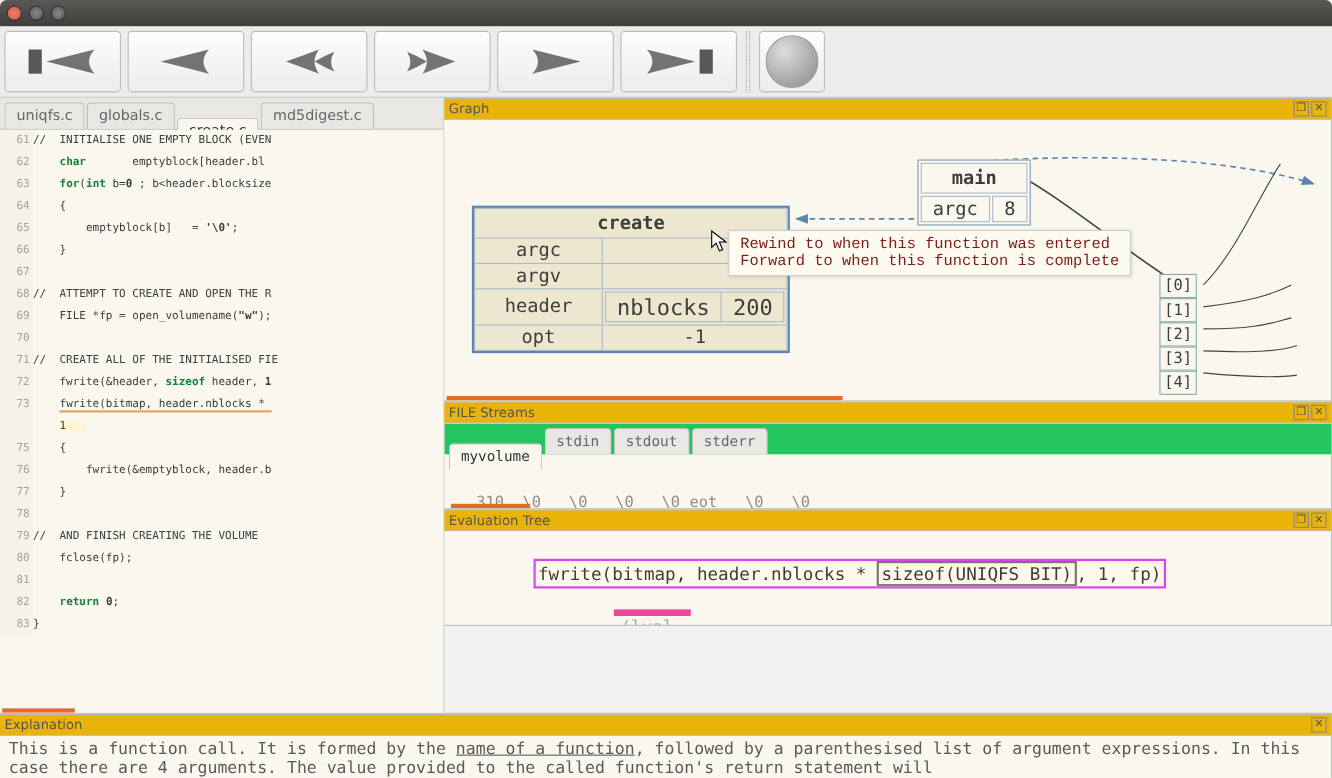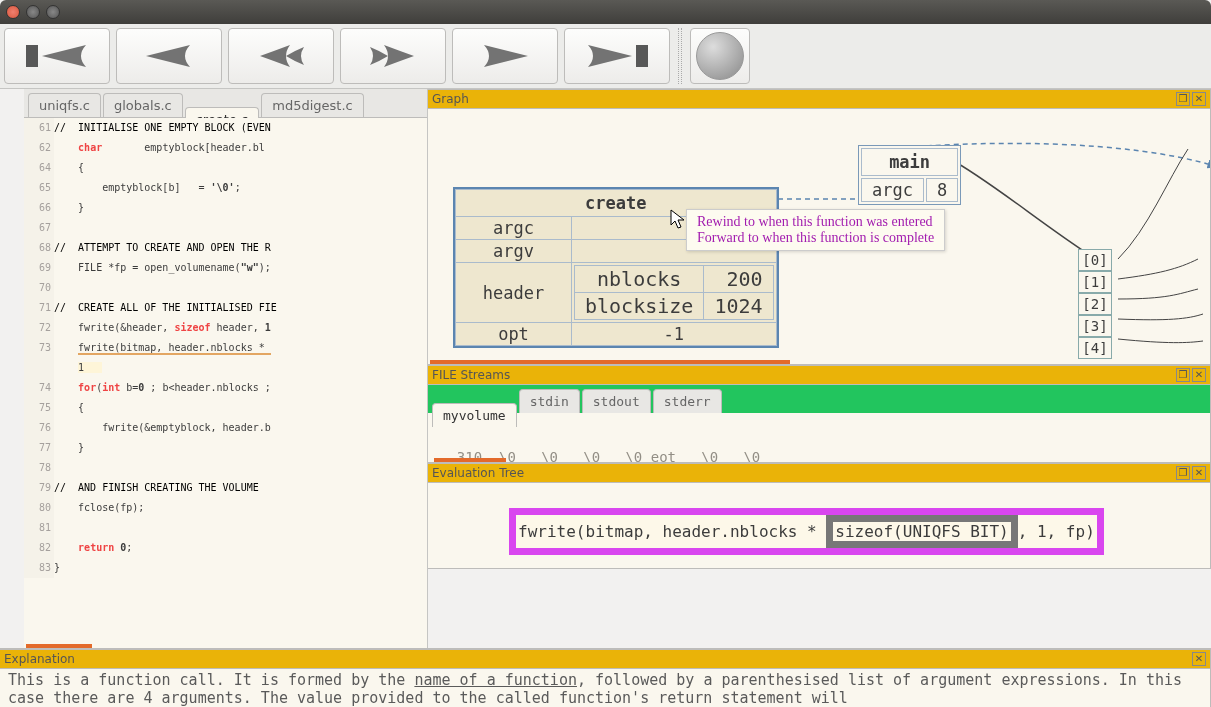--- a/index.html
+++ b/index.html
@@ -12,66 +12,66 @@
 .wmin, .wmax { background: radial-gradient(#888, #555); }
 
 
 .toolbar { background: #ececea; padding: 4px; display: flex; gap: 6px; border-bottom: 1px solid #c5c5c3; }
 .tool-btn { width: 106px; height: 56px; border: 1px solid #bdbcba; border-radius: 4px; background: linear-gradient(#fdfdfc,#edecea); display:flex; align-items:center; justify-content:center; cursor:pointer; }
 .tool-btn svg { display:block; }
 .tool-sep { width:4px; border-left:1px dotted #aaa; border-right:1px dotted #aaa; margin:0 2px; }
 .sphere { width:48px; height:48px; border-radius:50%; background: radial-gradient(circle at 35% 30%, #ddd, #888); border:1px solid #999; }
 
 
-.main { display:flex; height: calc(100% - 24px - 64px - 60px); padding-left: 24px; }
+.main { display:flex; height: calc(100% - 24px - 64px - 60px); }
 .left { width: 404px; border-right: 1px solid #c5c5c3; display:flex; flex-direction:column; background:#f2f1f0; }
 .right { flex:1; display:flex; flex-direction:column; }
 
 
 .tabstrip { display:flex; border-bottom:1px solid #bdbcba; padding: 4px 4px 0 4px; gap:0; background:#e8e7e4; }
 .tab { padding: 4px 10px 4px 10px; border:1px solid #bdbcba; border-bottom:none; border-radius:4px 4px 0 0; background:#e8e7e4; color:#666; margin-right:2px; cursor:pointer; font-size:13px; }
 .tab.active { background:#faf7ee; color:#333; position:relative; top:14px; }
 
 
 .code { flex:1; overflow:hidden; background:#faf7ee; font-family:"DejaVu Sans Mono",monospace; font-size:10px; line-height:20px; position:relative; }
 .codeline { display:flex; white-space:pre; }
 .lineno { width:30px; text-align:right; color:#a5a09d; padding-right:3px; user-select:none; background:#f5f2e9; }
 .codetext { flex:1; overflow:hidden; }
-.cmt { color:#000000; }
-.kw { color:#ef4444; font-weight:bold; }
+.cmt { color:#404040; }
+.kw { color:#15803d; font-weight:bold; }
 .num { color:#3c3c3c; font-weight:bold; }
 .str { color:#3c3c3c; font-weight:bold; }
 .hl-under { border-bottom:2px solid #e3a662; }
 .hl-bg { background:#fef5d8; }
 
 
 .panel-head { background:#eab308; border:1px solid #bdbcba; border-left:none; display:flex; align-items:center; padding:2px 4px; font-size:12px; color:#555; height:20px; }
 .panel-head .ctrls { margin-left:auto; display:flex; gap:2px; }
 .pc-btn { width:14px; height:14px; border:1px solid #888; display:flex; align-items:center; justify-content:center; font-size:10px; cursor:pointer; line-height:10px;}
 .panel-body { background:#faf7ee; border:1px solid #bdbcba; border-top:none; border-left:none; overflow:hidden; position:relative; }
 
 
 .graph-body { height: 256px; font-family:"DejaVu Sans Mono",monospace; font-size:17px;}
 .gnode { position:absolute; border:1px solid #7a99b8; background:#faf7ee; }
 .gnode.sel { border:2px solid #5b85b0; background:#eee7cf; }
 .gnode td { border:1px solid #abc; padding:1px 10px; text-align:center; }
 .gnode th { border:1px solid #abc; padding:3px 14px; text-align:center; font-weight:bold; }
 .small-cells { position:absolute; }
 .small-cells div { border:1px solid #8aa; font-family:monospace; font-size:14px; width:34px; height:22px; text-align:center; line-height:20px; background:#faf7ee;}
 
-.tooltip { position:absolute; background:#fdfbf0; border:1px solid #ccc; padding:4px 10px; font-size:14px; color:#a21caf; box-shadow:1px 1px 3px rgba(0,0,0,.15); z-index:50; font-family:Liberation Serif, serif;}
+.tooltip { position:absolute; background:#fdfbf0; border:1px solid #ccc; padding:4px 10px; font-size:14px; color:#7f1d1d; box-shadow:1px 1px 3px rgba(0,0,0,.15); z-index:50; font-family:Liberation Mono, monospace;}
 
 
 .streams-body { height:78px; font-family:"DejaVu Sans Mono",monospace; font-size:14px; color:#928e85; }
 .streams-content { padding:4px 4px 0 12px; white-space:pre; overflow:hidden; }
 
 
 .eval-body { height: 86px; font-family:"DejaVu Sans Mono",monospace; font-size:16px; padding:6px 4px; color:#3c3c3c; }
 .eval-line { white-space:pre; }
-.eval-box { display:inline-block; border:7px solid #d946ef; padding:0 2px; background:#fdf8e9;}
+.eval-box { display:inline-block; border:2px solid #d946ef; padding:0 2px; background:#fdf8e9;}
 .eval-faint { color:#aaa; border-top:6px solid #ec4899; display:inline-block; padding:0 6px;}
 
 
 .expl { border-top:1px solid #bdbcba; }
 .expl .panel-body { height: 40px; font-family:"DejaVu Sans Mono",monospace; font-size:15px; color:#5a5a5a; padding:2px 8px; overflow:hidden;}
 .underline { text-decoration: underline; }
 
 
 .cursor { position:absolute; left:660px; top:218px; z-index:60; pointer-events:none;}
 
@@ -134,32 +134,32 @@
     <div class="tabstrip" id="editor-tabs">
         <div class="tab">uniqfs.c</div>
         <div class="tab">globals.c</div>
         <div class="tab active">create.c</div>
         <div class="tab">md5digest.c</div>
       </div>
     <div class="code" id="code-view">
       <div id="code-lines">
           <div class="codeline"><span class="lineno">61</span><span class="codetext"><span class="cmt">//  INITIALISE ONE EMPTY BLOCK (EVEN</span></span></div>
           <div class="codeline"><span class="lineno">62</span><span class="codetext">    <span class="kw">char</span>       emptyblock[header.bl</span></div>
+          <div class="codeline"><span class="lineno">63</span><span class="codetext">    <span class="kw">for</span>(<span class="kw">int</span> b=<span class="num">0</span> ; b&lt;header.blocksize</span></div>
           <div class="codeline"><span class="lineno">64</span><span class="codetext">    {</span></div>
           <div class="codeline"><span class="lineno">65</span><span class="codetext">        emptyblock[b]   = <span class="str">'\0'</span>;</span></div>
           <div class="codeline"><span class="lineno">66</span><span class="codetext">    }</span></div>
           <div class="codeline"><span class="lineno">67</span><span class="codetext"></span></div>
           <div class="codeline"><span class="lineno">68</span><span class="codetext"><span class="cmt">//  ATTEMPT TO CREATE AND OPEN THE R</span></span></div>
           <div class="codeline"><span class="lineno">69</span><span class="codetext">    FILE *fp = open_volumename(<span class="str">"w"</span>);</span></div>
           <div class="codeline"><span class="lineno">70</span><span class="codetext"></span></div>
           <div class="codeline"><span class="lineno">71</span><span class="codetext"><span class="cmt">//  CREATE ALL OF THE INITIALISED FIE</span></span></div>
           <div class="codeline"><span class="lineno">72</span><span class="codetext">    fwrite(&amp;header, <span class="kw">sizeof</span> header, <span class="num">1</span></span></div>
           <div class="codeline"><span class="lineno">73</span><span class="codetext">    <span class="hl-under">fwrite(bitmap, header.nblocks * </span></span></div>
           <div class="codeline"><span class="lineno"></span><span class="codetext">    <span class="hl-bg">1   </span></span></div>
-          <div class="codeline"><span class="lineno">74</span><span class="codetext">    <span class="kw">for</span>(<span class="kw">int</span> b=<span class="num">0</span> ; b&lt;header.nblocks ;</span></div>
           <div class="codeline"><span class="lineno">75</span><span class="codetext">    {</span></div>
           <div class="codeline"><span class="lineno">76</span><span class="codetext">        fwrite(&amp;emptyblock, header.b</span></div>
           <div class="codeline"><span class="lineno">77</span><span class="codetext">    }</span></div>
           <div class="codeline"><span class="lineno">78</span><span class="codetext"></span></div>
           <div class="codeline"><span class="lineno">79</span><span class="codetext"><span class="cmt">//  AND FINISH CREATING THE VOLUME</span></span></div>
           <div class="codeline"><span class="lineno">80</span><span class="codetext">    fclose(fp);</span></div>
           <div class="codeline"><span class="lineno">81</span><span class="codetext"></span></div>
           <div class="codeline"><span class="lineno">82</span><span class="codetext">    <span class="kw">return</span> <span class="num">0</span>;</span></div>
           <div class="codeline"><span class="lineno">83</span><span class="codetext">}</span></div>
         </div>
@@ -225,24 +225,20 @@
               </tr>
           <tr>
             <td>header</td>
             <td style="padding:2px">
               <table style="border-collapse:collapse;font-size:20px">
                 <tbody>
                       <tr>
                         <td>nblocks</td>
                         <td style="text-align:right">200</td>
                       </tr>
-                <tr>
-                        <td>blocksize</td>
-                        <td style="text-align:right">1024</td>
-                      </tr>
               </tbody>
                   </table>
             </td>
           </tr>
           <tr>
                 <td>opt</td>
                 <td style="text-align:center">-1</td>
               </tr>
         </tbody>
           </table>

